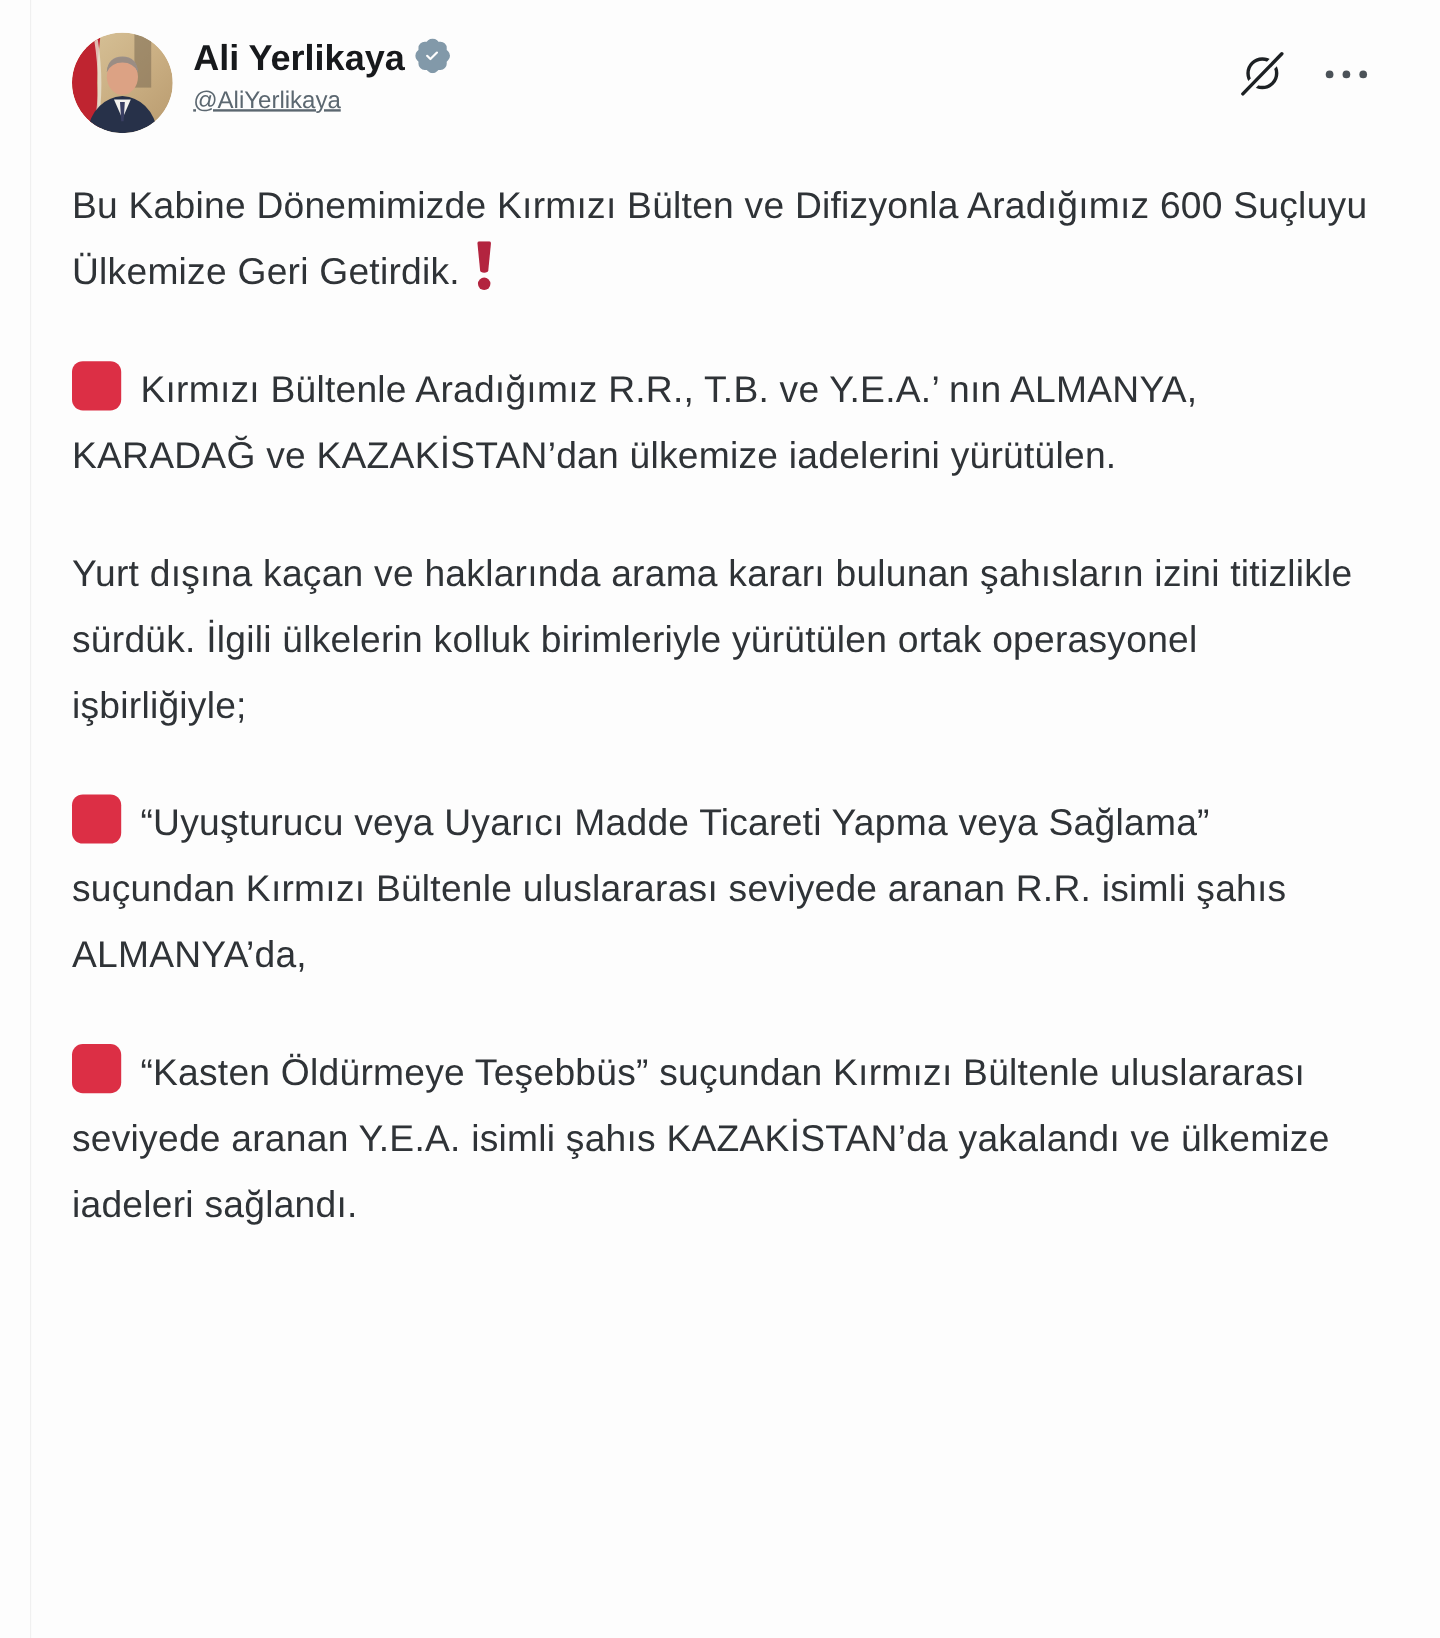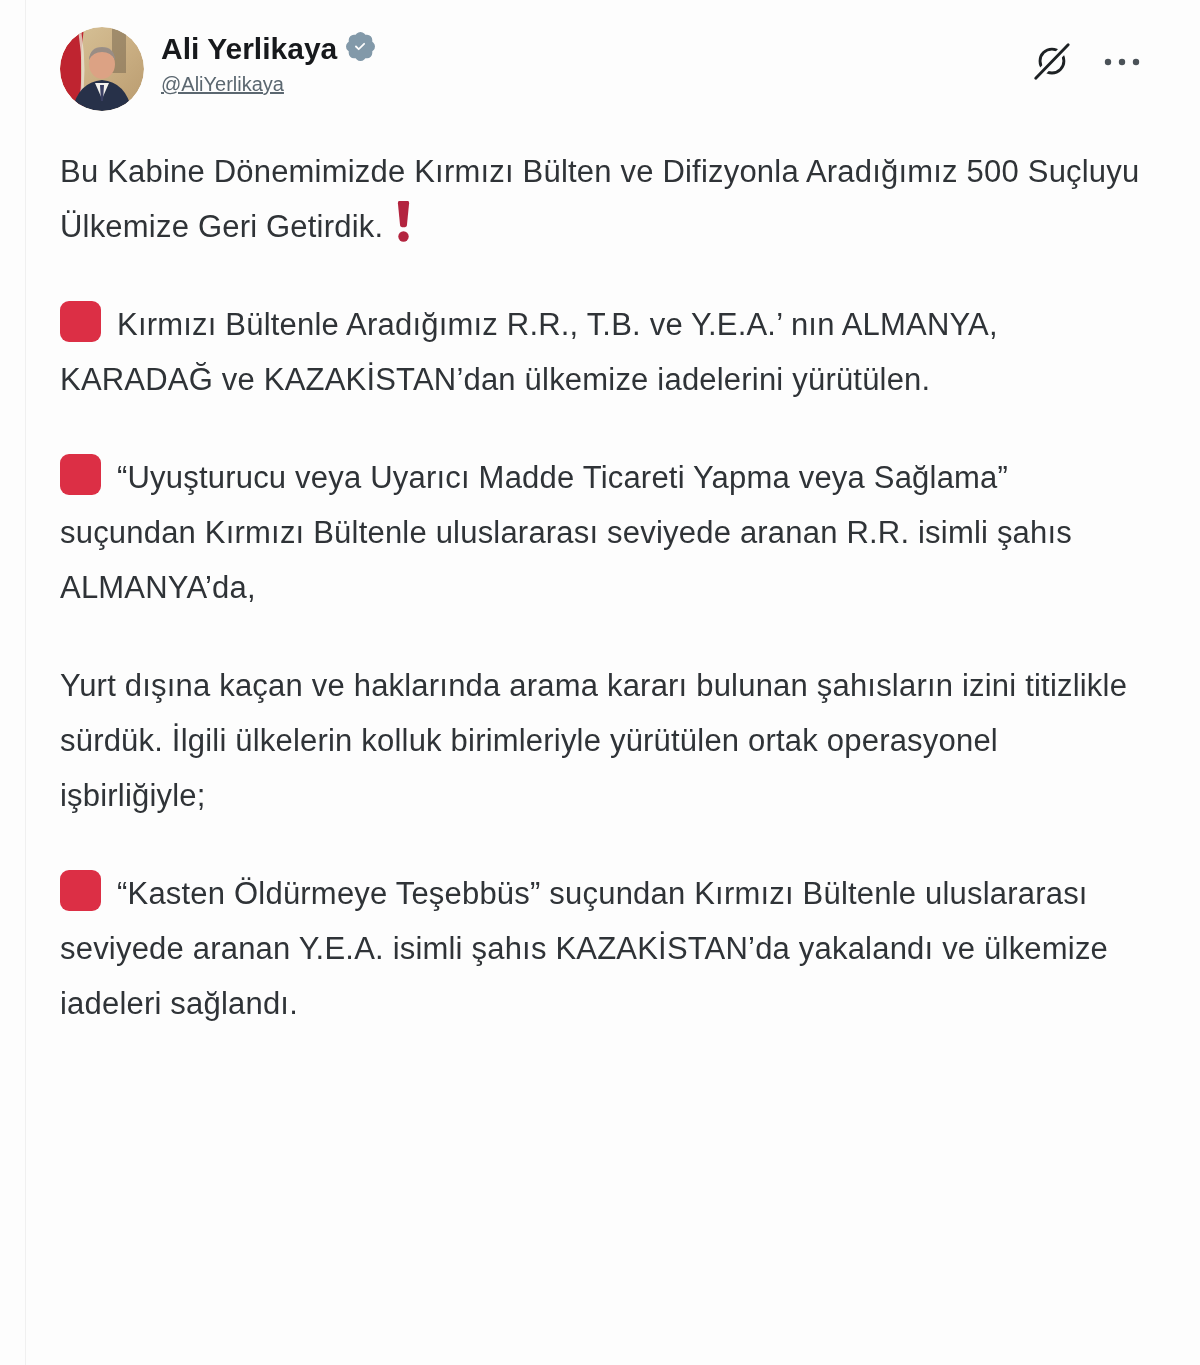--- a/index.html
+++ b/index.html
@@ -126,31 +126,31 @@
           <circle cx="6" cy="7" r="3.2"></circle>
           <circle cx="20" cy="7" r="3.2"></circle>
           <circle cx="34" cy="7" r="3.2"></circle>
         </svg>
       </button>
     </div>
   </div>
 
   <div class="body-text">
 
-    <p class="tweet-p"><span>Bu Kabine Dönemimizde Kırmızı Bülten ve Difizyonla Aradığımız 500 Suçluyu Ülkemize Geri Getirdik.</span><span class="emoji-excl"><svg viewBox="0 0 15 41">
+    <p class="tweet-p"><span>Bu Kabine Dönemimizde Kırmızı Bülten ve Difizyonla Aradığımız 600 Suçluyu Ülkemize Geri Getirdik.</span><span class="emoji-excl"><svg viewBox="0 0 15 41">
             <g fill="#b3243f">
               <path d="M3.2 0 h8.6 q1.5 0 1.3 2.2 l-2.2 22.2 q-0.2 1.8 -3.4 1.8 t-3.4 -1.8 L1.9 2.2 Q1.7 0 3.2 0 Z"></path>
               <circle cx="7.5" cy="35.5" r="5.2"></circle>
             </g>
           </svg></span></p>
 
     <p class="tweet-p"><span class="emoji-red-square"></span><span>Kırmızı Bültenle Aradığımız R.R., T.B. ve Y.E.A.’ nın ALMANYA, KARADAĞ ve KAZAKİSTAN’dan ülkemize iadelerini yürütülen.</span></p>
 
 
+    <p class="tweet-p"><span>Yurt dışına kaçan ve haklarında arama kararı bulunan şahısların izini titizlikle sürdük. İlgili ülkelerin kolluk birimleriyle yürütülen ortak operasyonel işbirliğiyle;</span></p>
+
     <p class="tweet-p"><span class="emoji-red-square"></span><span>“Uyuşturucu veya Uyarıcı Madde Ticareti Yapma veya Sağlama” suçundan Kırmızı Bültenle uluslararası seviyede aranan R.R. isimli şahıs ALMANYA’da,</span></p>
-
-    <p class="tweet-p"><span>Yurt dışına kaçan ve haklarında arama kararı bulunan şahısların izini titizlikle sürdük. İlgili ülkelerin kolluk birimleriyle yürütülen ortak operasyonel işbirliğiyle;</span></p>
 
 
     <p class="tweet-p"><span class="emoji-red-square"></span><span>“Kasten Öldürmeye Teşebbüs” suçundan Kırmızı Bültenle uluslararası seviyede aranan Y.E.A. isimli şahıs KAZAKİSTAN’da yakalandı ve ülkemize iadeleri sağlandı.</span></p>
 
   </div>
 </div>
 
 </body></html>

